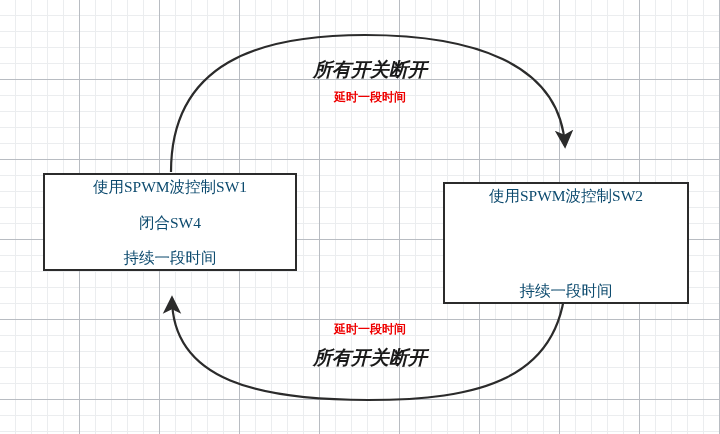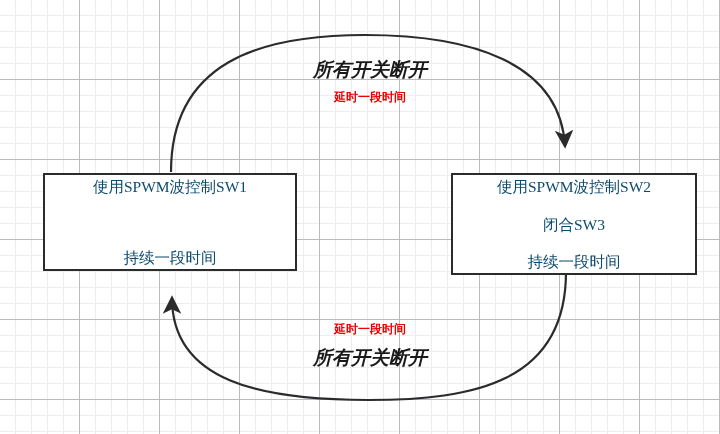--- a/index.html
+++ b/index.html
@@ -42,21 +42,21 @@
     display: flex;
     flex-direction: column;
     align-items: center;
     justify-content: space-between;
     color: #0c4a6e;
     font-size: 15.5px;
     line-height: 23px;
     font-family: Liberation Serif, serif;
   }
   #node-left  { left: 43px;  top: 173px; width: 254px; height: 98px; }
-  #node-right { left: 443px; top: 173px; width: 246px; height: 102px; margin-left: 8px; }
+  #node-right { left: 443px; top: 182px; width: 246px; height: 122px; }
   .node-line { white-space: nowrap; }
 
   .edge-label {
     position: absolute;
     white-space: nowrap;
     text-align: center;
     background: transparent;
   }
   .label-plain {
     font-style: italic;
@@ -88,26 +88,26 @@
       </marker>
     </defs>
 
     <path d="M 171,172 C 171,62 260,35 365,35 C 470,35 560,62 565,146" fill="none" stroke="#2b2b2b" stroke-width="2.2" marker-end="url(#arrowhead)"></path>
 
     <path d="M 566,272 C 566,382 475,400 368,400 C 262,400 172,382 172,298" fill="none" stroke="#2b2b2b" stroke-width="2.2" marker-end="url(#arrowhead)"></path>
   </svg>
 
   <div class="node-box" id="node-left">
     <div class="node-line">使用SPWM波控制SW1</div>
+    <div class="node-line">闭合SW4</div>
     <div class="node-line">持续一段时间</div>
   </div>
 
   <div class="node-box" id="node-right">
     <div class="node-line">使用SPWM波控制SW2</div>
-    <div class="node-line">闭合SW3</div>
     <div class="node-line">持续一段时间</div>
   </div>
 
   <div class="edge-label label-plain" id="label-top-condition">所有开关断开</div>
   <div class="edge-label label-accent" id="label-top-delay">延时一段时间</div>
 
   <div class="edge-label label-accent" id="label-bottom-delay">延时一段时间</div>
   <div class="edge-label label-plain" id="label-bottom-condition">所有开关断开</div>
 
 </div>

